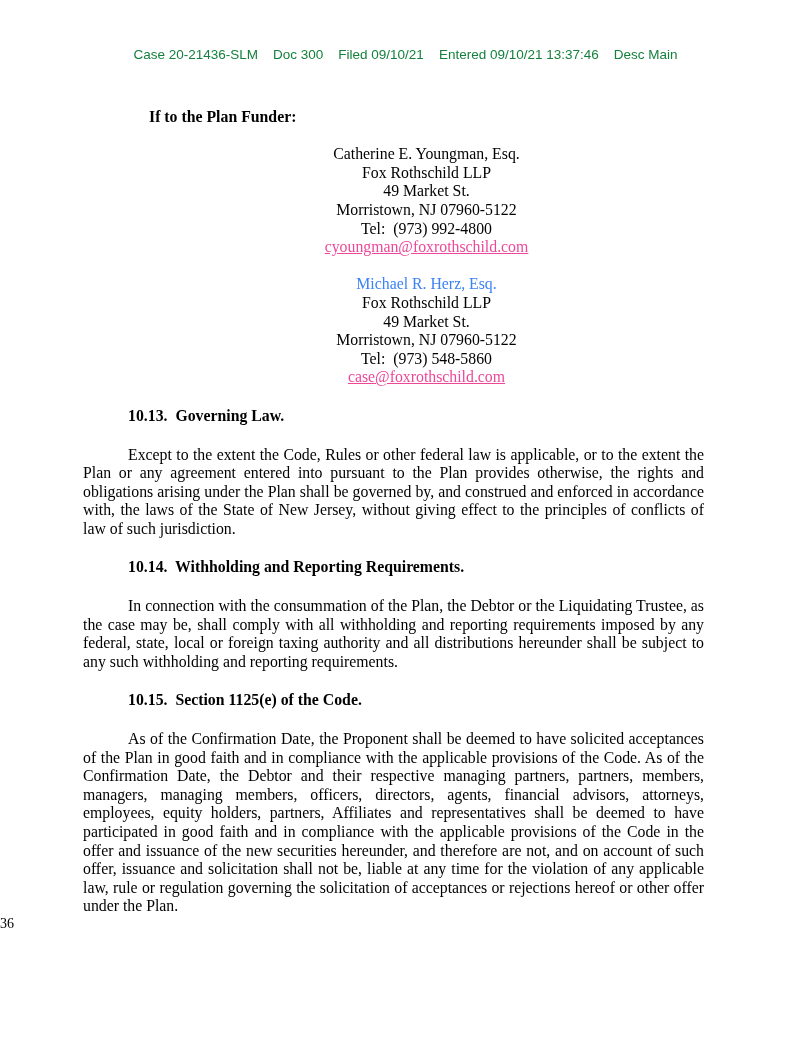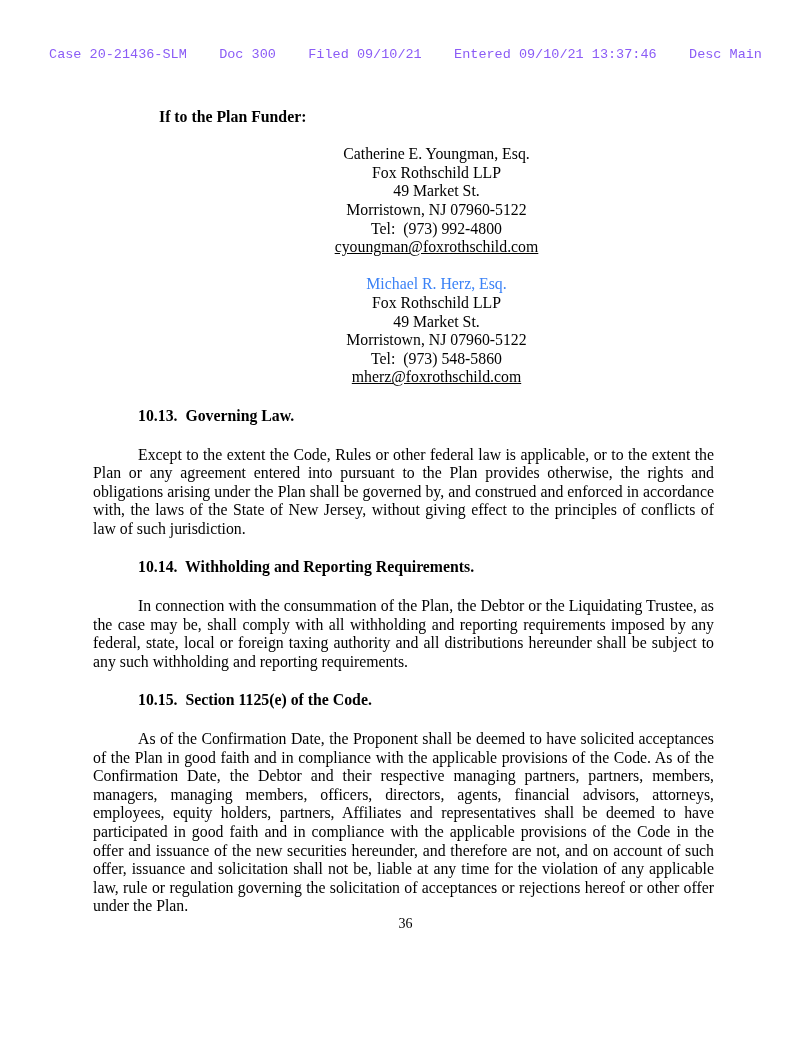--- a/index.html
+++ b/index.html
@@ -15,29 +15,29 @@
     font-family: "Liberation Serif", serif;
     color: #000000;
     overflow: hidden;
   }
   .stamp {
     position: absolute;
     top: 12px;
     left: 0;
     width: 100%;
     text-align: center;
-    font-family: Liberation Mono, monospace;
+    font-family: Liberation Sans, sans-serif;
     font-size: 13.5px;
     line-height: 17px;
     white-space: pre;
-    color: #8b5cf6;
+    color: #15803d;
   }
   .body {
     position: absolute;
-    left: 93px;
+    left: 83px;
     top: 108px;
     width: 621px;
     font-size: 15.8px;
     line-height: 18.6px;
   }
   .heading {
     font-weight: bold;
     margin: 20px 0 20px 45px;
     white-space: pre-wrap;
   }
@@ -49,32 +49,32 @@
   .para {
     text-align: justify;
     text-indent: 45px;
     margin: 20px 0;
   }
   .funder-heading {
     font-weight: bold;
     margin: 0 0 18.6px 66px;
   }
   a.email-link {
-    color: #000000;
+    color: #ec4899;
     text-decoration: underline;
     cursor: pointer;
     display: inline-block;
   }
   .blue-name { color: #3b82f6; }
   .pagenum {
     position: absolute;
     top: 916px;
     left: 0;
     width: 100%;
-    text-align: center;
+    text-align: left;
     font-family: "Liberation Serif", serif;
     font-size: 14px;
     color: #000000;
   }
 </style>
 </head>
 <body>
 
 <div class="page">
 
@@ -94,21 +94,21 @@
       <div>Tel:  (973) 992-4800</div>
       <div><a class="email-link">cyoungman@foxrothschild.com</a></div>
     </div>
 
     <div class="address">
       <div class="blue-name">Michael R. Herz, Esq.</div>
       <div>Fox Rothschild LLP</div>
       <div>49 Market St.</div>
       <div>Morristown, NJ 07960-5122</div>
       <div>Tel:  (973) 548-5860</div>
-      <div><a class="email-link">mherz@foxrothschild.com</a></div>
+      <div><a class="email-link">case@foxrothschild.com</a></div>
     </div>
 
     <p class="heading">10.13.  Governing Law.</p>
     <p class="para">Except to the extent the Code, Rules or other federal law is applicable, or to the extent the Plan or any agreement entered into pursuant to the Plan provides otherwise, the rights and obligations arising under the Plan shall be governed by, and construed and enforced in accordance with, the laws of the State of New Jersey, without giving effect to the principles of conflicts of law of such jurisdiction.</p>
 
     <p class="heading">10.14.  Withholding and Reporting Requirements.</p>
     <p class="para">In connection with the consummation of the Plan, the Debtor or the Liquidating Trustee, as the case may be, shall comply with all withholding and reporting requirements imposed by any federal, state, local or foreign taxing authority and all distributions hereunder shall be subject to any such withholding and reporting requirements.</p>
 
     <p class="heading">10.15.  Section 1125(e) of the Code.</p>
     <p class="para">As of the Confirmation Date, the Proponent shall be deemed to have solicited acceptances of the Plan in good faith and in compliance with the applicable provisions of the Code.  As of the Confirmation Date, the Debtor and their respective managing partners, partners, members, managers, managing members, officers, directors, agents, financial advisors, attorneys, employees, equity holders, partners, Affiliates and representatives shall be deemed to have participated in good faith and in compliance with the applicable provisions of the Code in the offer and issuance of the new securities hereunder, and therefore are not, and on account of such offer, issuance and solicitation shall not be, liable at any time for the violation of any applicable law, rule or regulation governing the solicitation of acceptances or rejections hereof or other offer under the Plan.</p>

